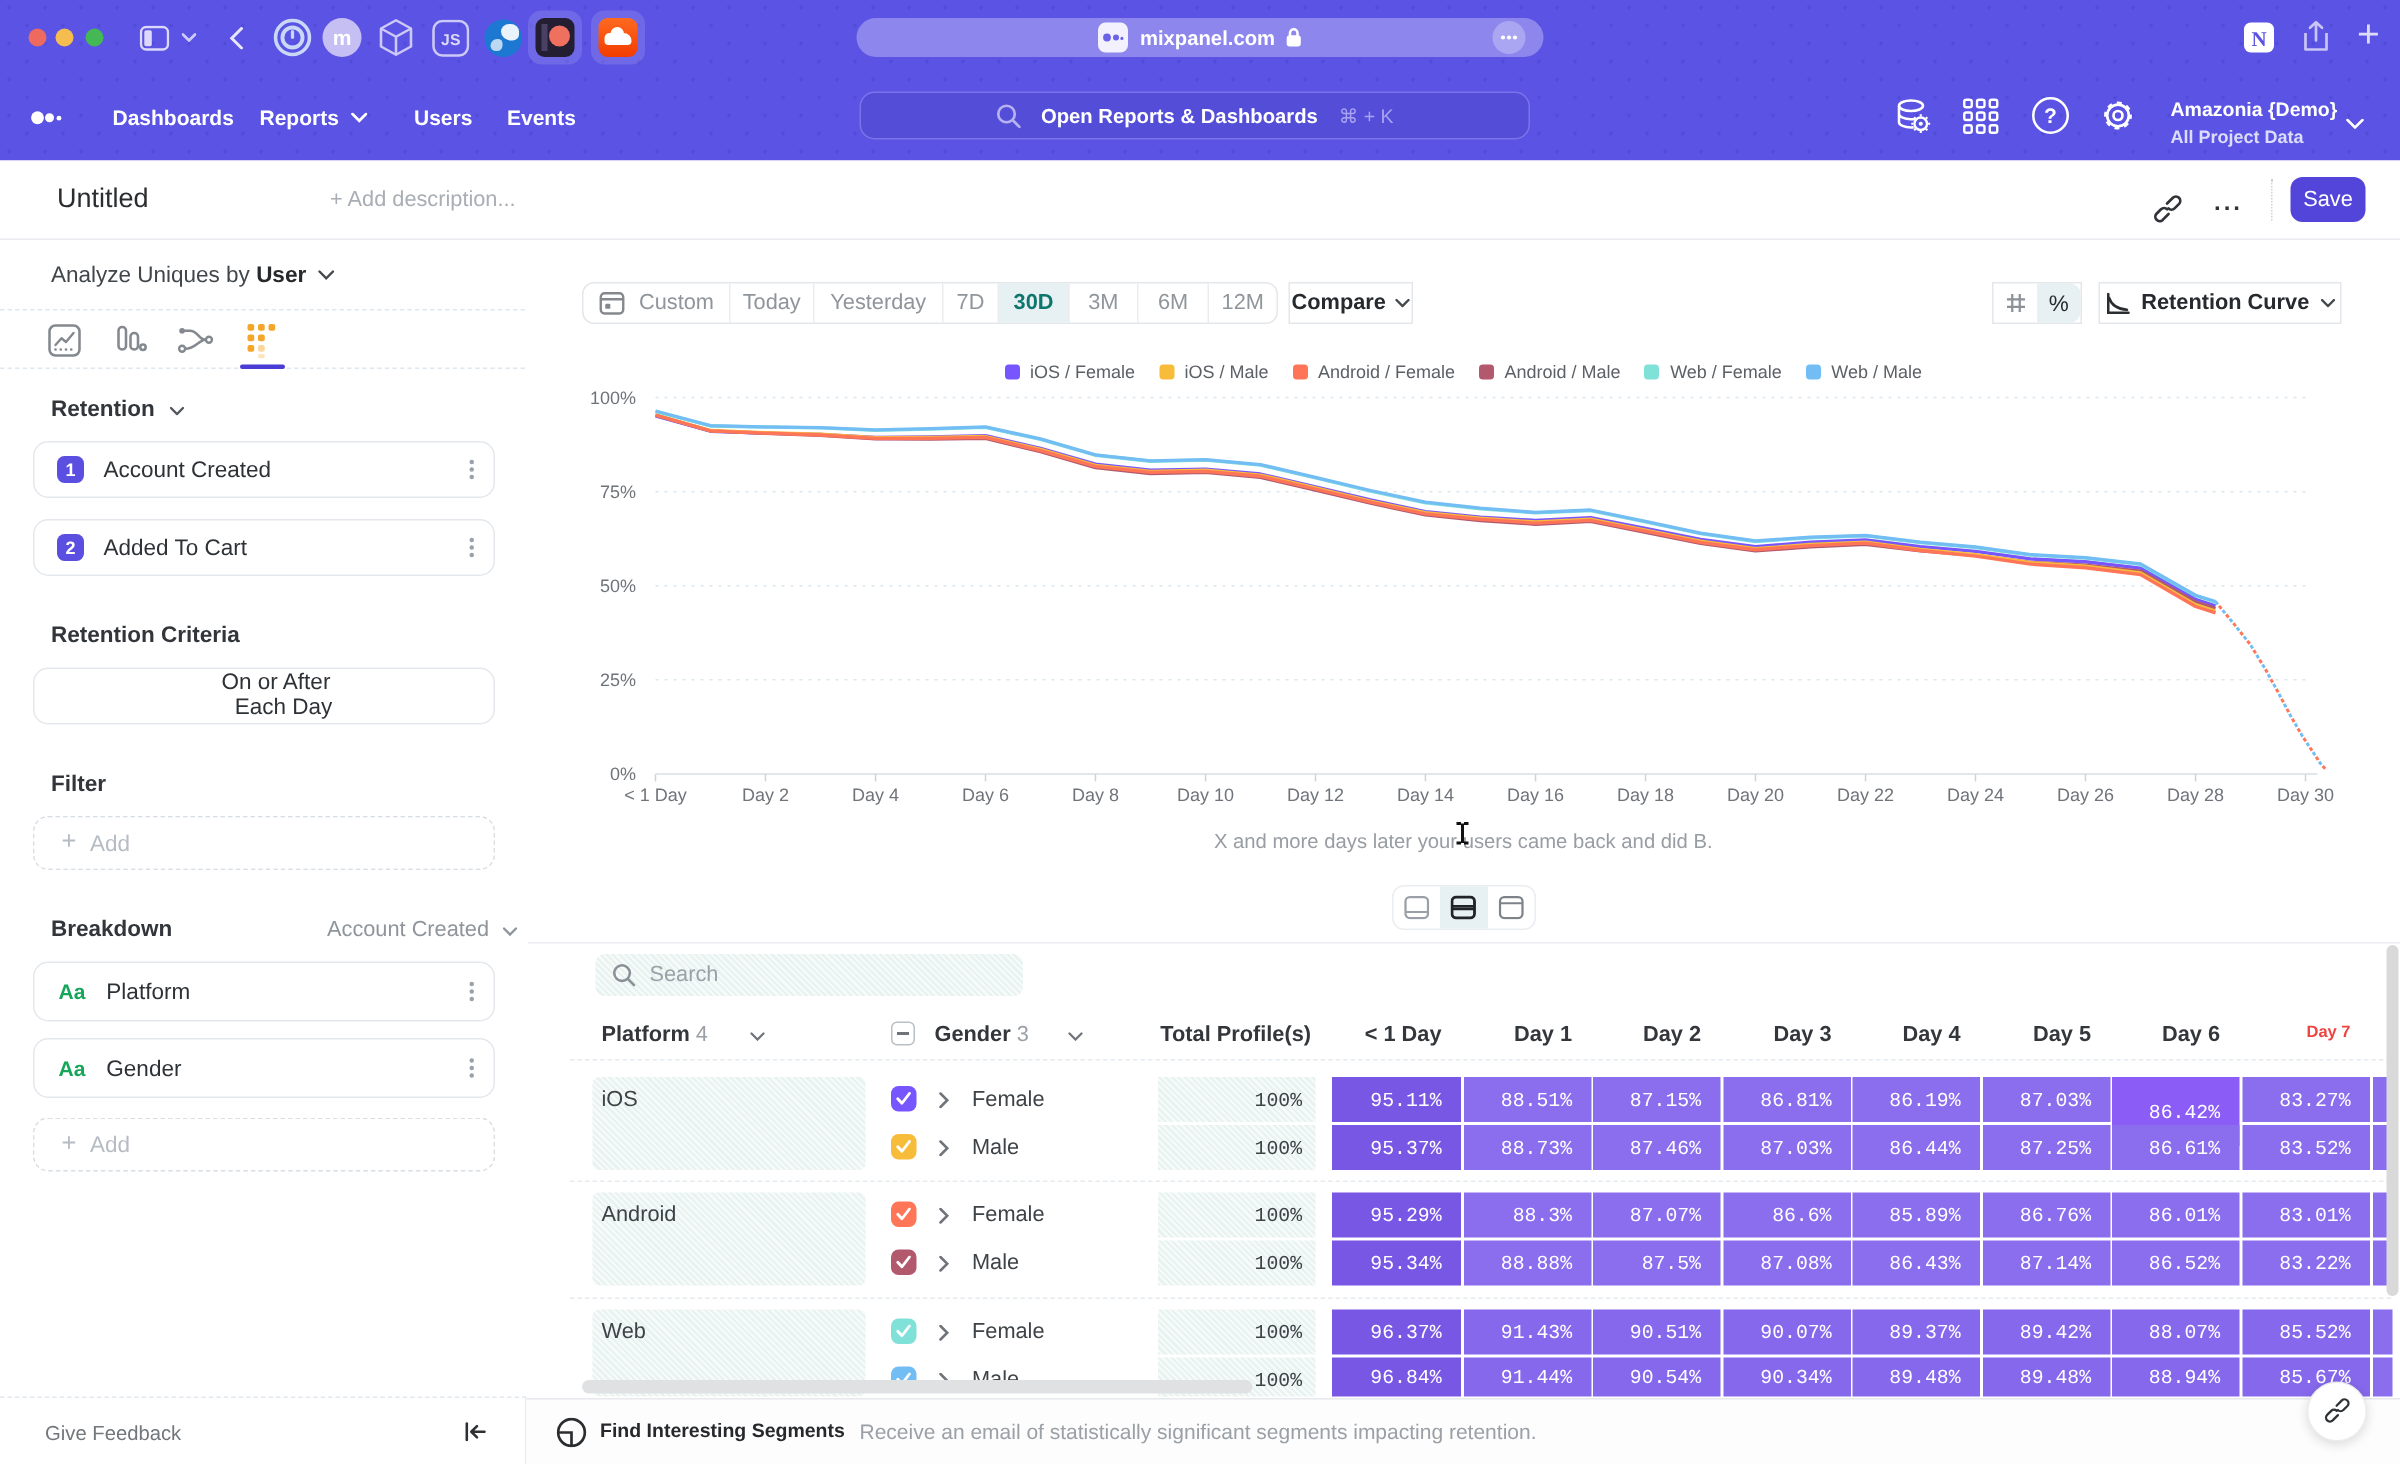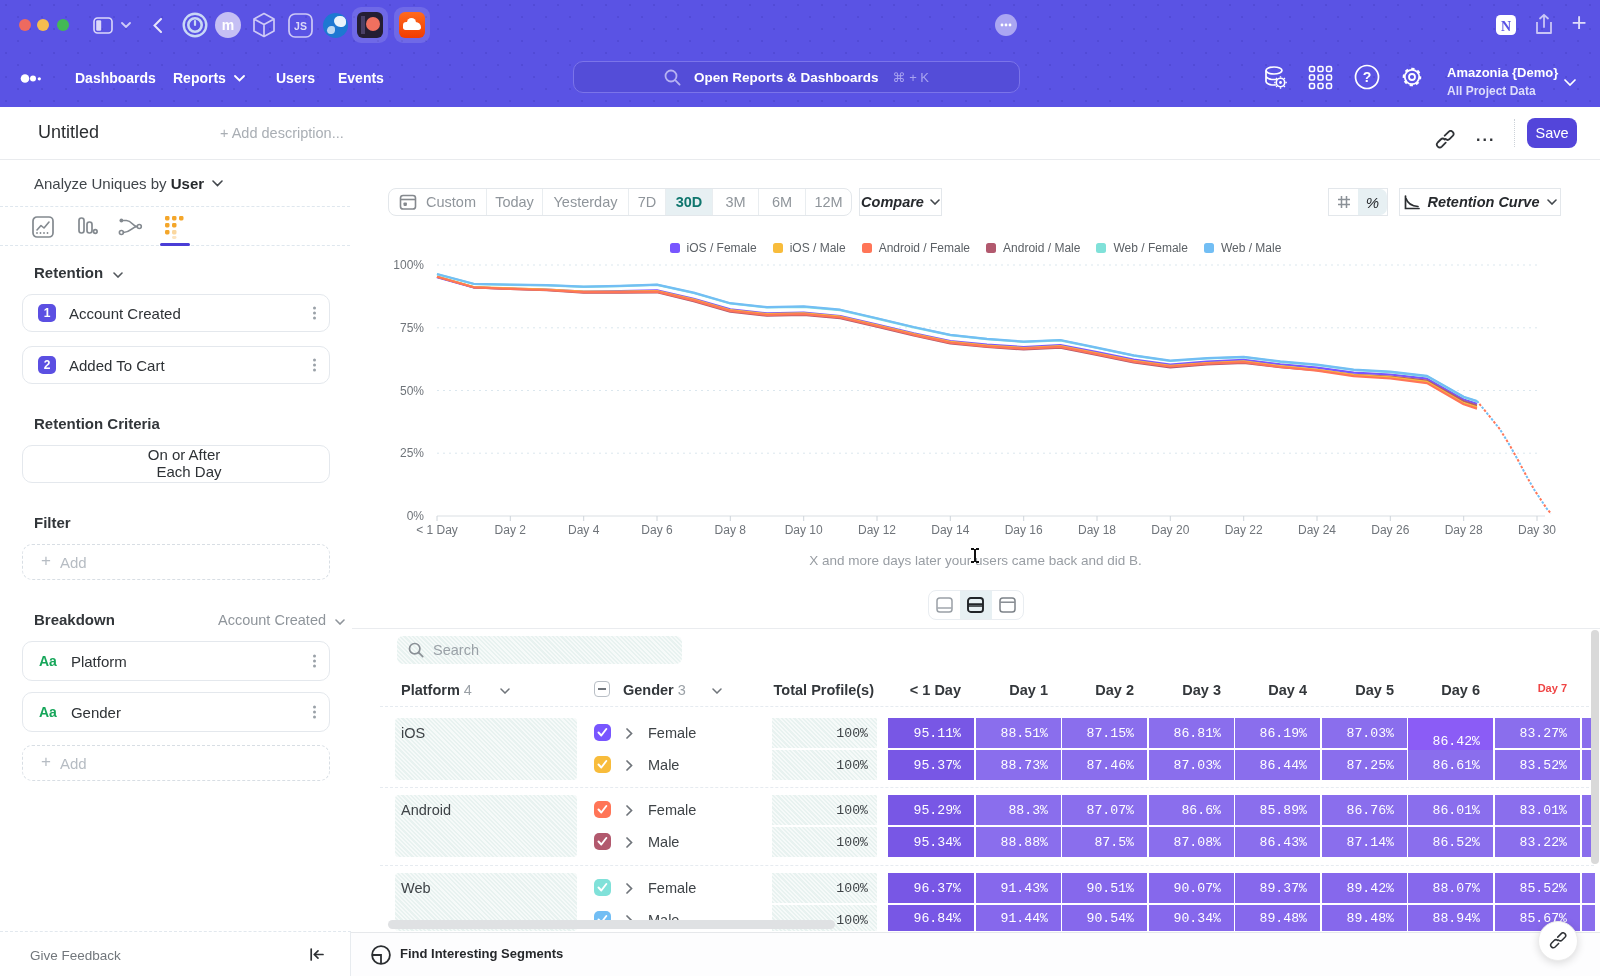--- a/index.html
+++ b/index.html
@@ -37,21 +37,21 @@
 .addbox { position:absolute; left:22px; width:308px; height:36px; border:1px dashed #d8dee4; border-radius:10px;
   display:flex; align-items:center; color:#b6bcc3; font-size:15px; }
 .aa { color:#16a65a; font-size:14px; font-weight:bold; margin:0 14px 0 16px; }
 
 .main { position:absolute; left:351px; top:160px; width:1249px; height:816px; background:#fff; }
 .seg { position:absolute; left:37px; top:28px; height:28px; border:1px solid #e3e7eb; border-radius:8px; background:#fff;
   display:flex; align-items:stretch; font-size:14.5px; color:#8f959b; }
 .seg > div { display:flex; align-items:center; justify-content:center; border-right:1px solid #e9edf0; }
 .seg > div:last-child { border-right:none; }
 .seg .sel { background:#e7f0f3; color:#0f766e; font-weight:bold; }
-.btn { border:1px solid #e3e7eb; border-radius:0; background:#fff; display:flex; align-items:center; justify-content:center; position:absolute;font-style:italic; }
+.btn { border:1px solid #e3e7eb; border-radius:0; background:#fff; display:flex; align-items:center; justify-content:center; position:absolute; }
 
 .hatch { background:repeating-linear-gradient(45deg,#e8f2f0 0 1.5px,#f6faf9 1.5px 3px); }
 .mono { font-family:"Liberation Mono",monospace; }
 .pcell { position:absolute; height:30px; color:#fff; font-size:13.2px; font-family:"Liberation Mono",monospace;
   display:flex; align-items:center; justify-content:flex-end; padding-right:13px; }
 .chk { position:absolute; width:17px; height:17px; border-radius:5px; display:flex; align-items:center; justify-content:center; }
 .chk svg { display:block; }
 .rowlab { position:absolute; font-size:14.5px; color:#3e4347; }
 
 .mainfoot { position:absolute; left:351px; top:932px; width:1249px; height:44px; background:#fdfdfe; border-top:1px solid #e6e8eb;
@@ -124,20 +124,35 @@
   </div>
 
   <div class="extbg" style="left:394px;"></div>
   <div class="ci" style="left:399px; width:26px;">
     <div style="width:26px;height:26px;border-radius:6px;background:linear-gradient(180deg,#ff6a1f,#f23c00);position:relative;">
       <div style="position:absolute;left:4px;top:10px;width:18px;height:8px;border-radius:5px 8px 4px 4px;background:#fff;"></div>
       <div style="position:absolute;left:8px;top:6px;width:9px;height:9px;border-radius:50%;background:#fff;"></div>
     </div>
   </div>
 
+  <div class="urlbar">
+    <span style="display:inline-flex;width:20px;height:20px;border-radius:5px;background:#f2f1fd;margin-right:8px;align-items:center;justify-content:center;">
+      <svg width="14" height="8" viewBox="0 0 14 8">
+          <circle cx="3" cy="4" r="2.6" fill="#6a63e8"></circle>
+          <circle cx="9" cy="4" r="2" fill="#6a63e8"></circle>
+          <circle cx="13" cy="4.6" r="1.1" fill="#6a63e8"></circle>
+        </svg>
+    </span>
+    mixpanel.com
+    <svg style="margin-left:7px;" width="11" height="14" viewBox="0 0 11 14">
+        <rect x="0.8" y="5.5" width="9.4" height="7.5" rx="2" fill="#fff"></rect>
+        <path d="M3 6V4a2.5 2.5 0 015 0v2" fill="none" stroke="#fff" stroke-width="1.7"></path>
+      </svg>
+    <span style="position:absolute; right:437px; top:18px; width:22px; height:14px;"></span>
+  </div>
   <div style="position:absolute; left:995px; top:14px; width:22px; height:22px; border-radius:50%; background:#aba6f2; display:flex; align-items:center; justify-content:center;">
     <svg width="12" height="4" viewBox="0 0 12 4">
         <circle cx="2" cy="2" r="1.4" fill="#fff"></circle>
         <circle cx="6" cy="2" r="1.4" fill="#fff"></circle>
         <circle cx="10" cy="2" r="1.4" fill="#fff"></circle>
       </svg>
   </div>
 
   <div class="ci" style="left:1494px; width:24px;">
     <svg width="22" height="22" viewBox="0 0 22 22">
@@ -644,20 +659,21 @@
 <div class="pcell" style="left:1582px; top:905px; width:10px; height:26px; background:#8a6eed;"></div>
 
 <div class="abs" style="left:388px; top:920px; width:447px; height:9px; border-radius:5px; background:#dfe1e3;"></div>
 <div class="abs" style="left:1591px; top:630px; width:8px; height:234px; border-radius:4px; background:#d9d9d9;"></div>
 <div class="mainfoot">
   <svg style="position:absolute; left:20px; top:12px;" width="20" height="20" viewBox="0 0 20 20">
       <circle cx="10" cy="10" r="8.9" fill="none" stroke="#2b2e31" stroke-width="1.8"></circle>
       <path d="M1.2 10H10v8.8" fill="none" stroke="#2b2e31" stroke-width="1.8"></path>
     </svg>
   <span style="position:absolute; left:49px; top:13px; font-size:13px; font-weight:bold; color:#26282b;">Find Interesting Segments</span>
+  <span style="position:absolute; left:222px; top:13px; font-size:14px; color:#9aa0a6;">Receive an email of statistically significant segments impacting retention.</span>
 </div>
 
 <div class="abs" style="left:1538px; top:921px; width:40px; height:40px; border-radius:50%; background:#fff; border:1px solid #ececec; box-shadow:0 2px 8px rgba(0,0,0,.14); display:flex; align-items:center; justify-content:center;">
   <svg width="18" height="18" viewBox="0 0 20 20">
     <g fill="none" stroke="#303337" stroke-width="1.7" stroke-linecap="round">
     <path d="M8.5 11.5l-3.9 3.9a2.9 2.9 0 01-4.1-4.1l3-3a2.9 2.9 0 014.1 0" transform="translate(2.2,1.2)"></path>
     <path d="M7.5 4.5l3.9-3.9a2.9 2.9 0 014.1 4.1l-3 3a2.9 2.9 0 01-4.1 0" transform="translate(2.2,1.2)"></path>
     </g>
   </svg>
 </div>

